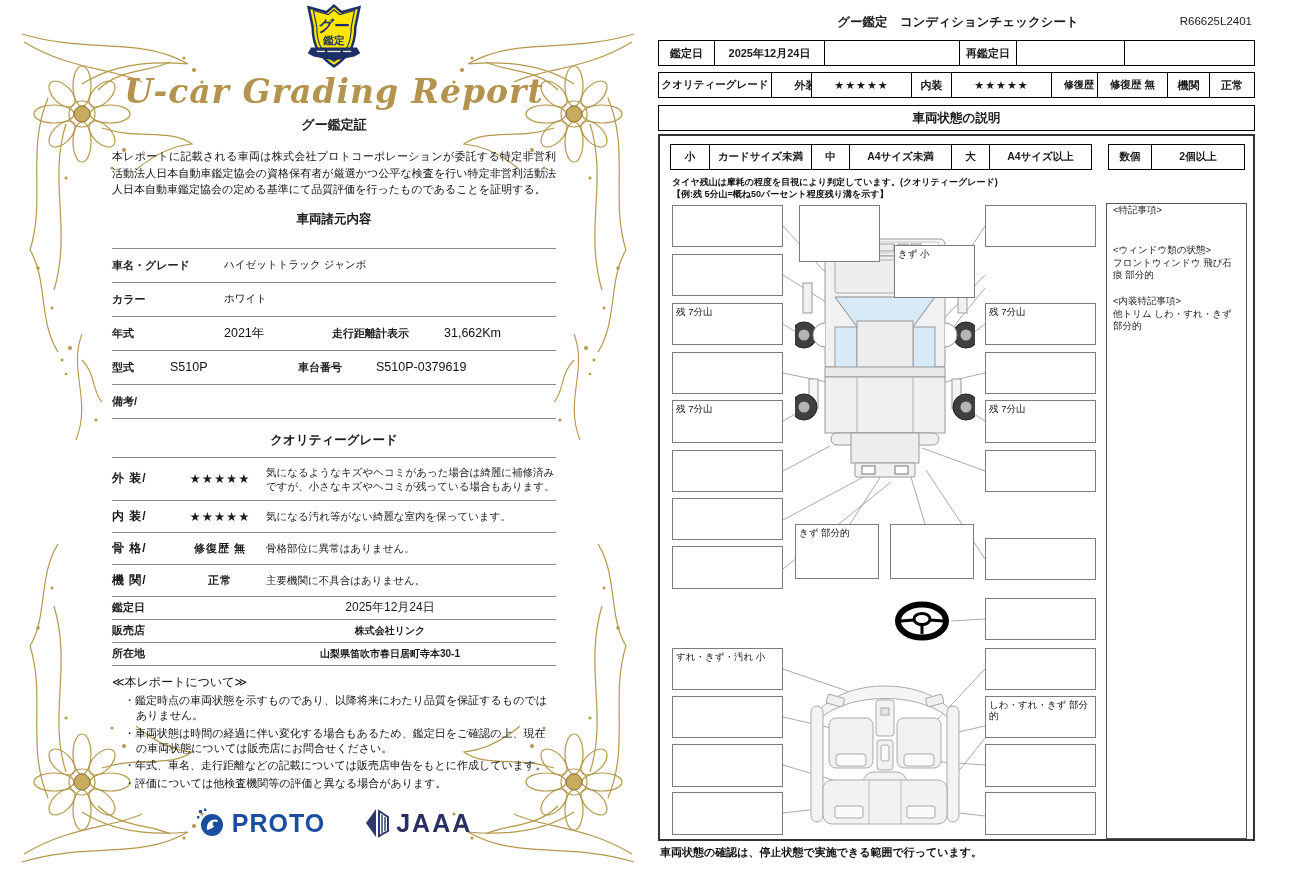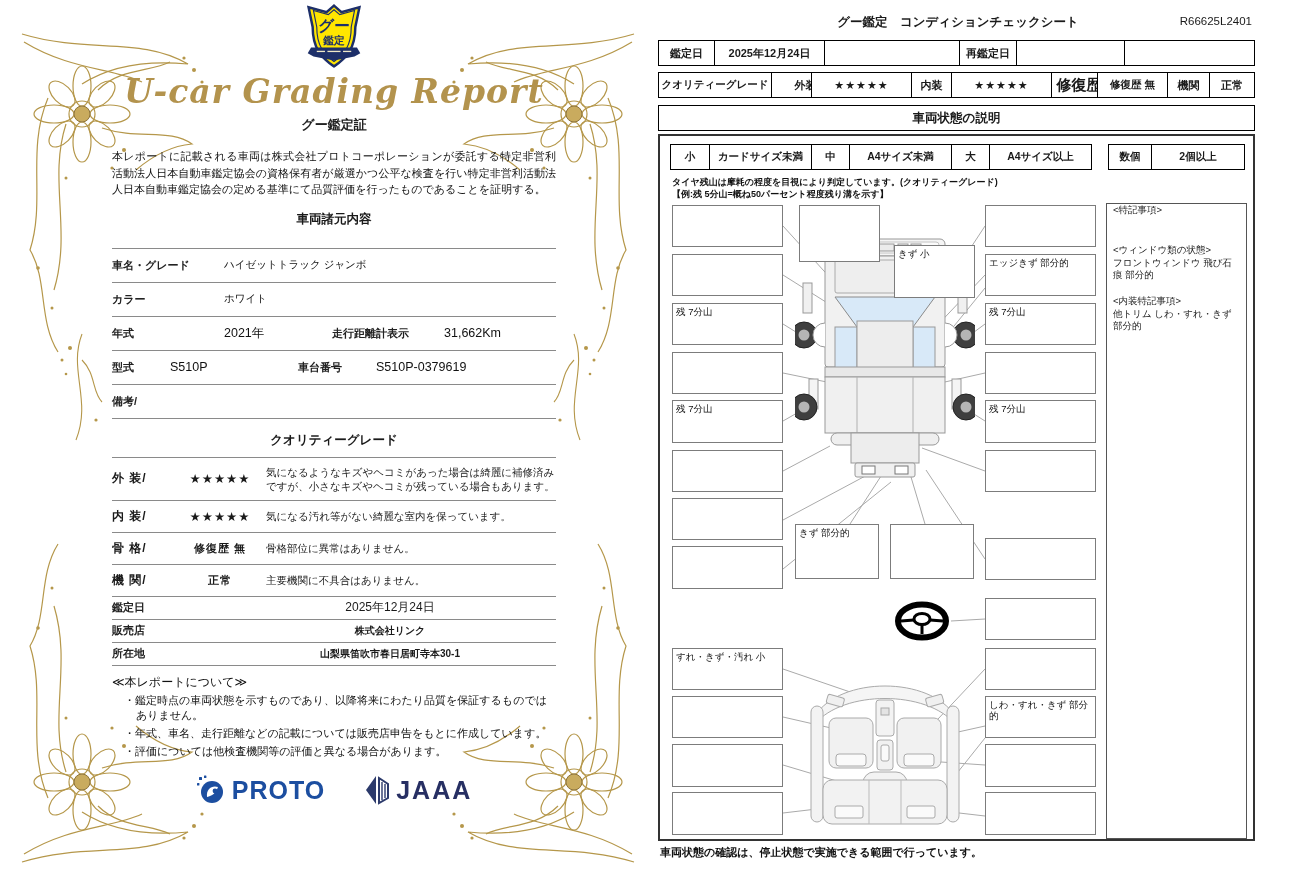--- a/index.html
+++ b/index.html
@@ -305,20 +305,21 @@
       </div>
       <div class="irow last">
         <div class="slabel w110">所在地</div>
         <div class="ival small">山梨県笛吹市春日居町寺本30-1</div>
       </div>
     </div>
 
     <div class="about">
       <div class="about-title">≪本レポートについて≫</div>
       <div class="about-item">・鑑定時点の車両状態を示すものであり、以降将来にわたり品質を保証するものではありません。</div>
+      <div class="about-item">・車両状態は時間の経過に伴い変化する場合もあるため、鑑定日をご確認の上、現在の車両状態については販売店にお問合せください。</div>
       <div class="about-item">・年式、車名、走行距離などの記載については販売店申告をもとに作成しています。</div>
       <div class="about-item">・評価については他検査機関等の評価と異なる場合があります。</div>
     </div>
 
     <div class="brand-row">
       <div class="brand">
         <svg width="30" height="30" viewBox="0 0 30 30">
           <circle cx="16" cy="17" r="11" fill="#1c4ea0"></circle>
           <path d="M11,22 C10,14 16,10 22,12 C20,18 16,21 11,22 Z" fill="#ffffff"></path>
           <circle cx="19" cy="16" r="2.4" fill="#1c4ea0"></circle>
@@ -356,21 +357,21 @@
     <div class="tcell" style="width:108px;"></div>
     <div class="tcell" style="flex:1;"></div>
   </div>
 
   <div class="trow" style="top:72px;height:26px;">
     <div class="tcell" style="width:112px;font-size:10.5px;">クオリティーグレード</div>
     <div class="tcell" style="width:40px;padding-left:28px;">外装</div>
     <div class="tcell" style="width:100px;letter-spacing:1px;">★★★★★</div>
     <div class="tcell" style="width:40px;">内装</div>
     <div class="tcell" style="width:100px;letter-spacing:1px;">★★★★★</div>
-    <div class="tcell" style="width:46px;font-size:15px;padding-left:9px;">修復歴</div>
+    <div class="tcell" style="width:46px;font-size:10px;padding-left:9px;">修復歴</div>
     <div class="tcell" style="width:70px;font-size:10.5px;">修復歴 無</div>
     <div class="tcell" style="width:42px;">機関</div>
     <div class="tcell" style="flex:1;">正常</div>
   </div>
 
   <div class="section-box">車両状態の説明</div>
 
   <div class="bigbox">
 
     <div class="legend" style="left:10px;top:8px;">
@@ -518,21 +519,20 @@
     <div class="abox" style="left:12px;top:410px;width:111px;height:43px;"></div>
     <div class="abox" style="left:12px;top:512px;width:111px;height:42px;">すれ・きず・汚れ 小</div>
     <div class="abox" style="left:12px;top:560px;width:111px;height:42px;"></div>
     <div class="abox" style="left:12px;top:608px;width:111px;height:43px;"></div>
     <div class="abox" style="left:12px;top:656px;width:111px;height:43px;"></div>
 
     <div class="abox" style="left:139px;top:69px;width:81px;height:57px;"></div>
     <div class="abox" style="left:234px;top:69px;width:81px;height:53px;margin-top:40px;">きず 小</div>
 
     <div class="abox" style="left:325px;top:69px;width:111px;height:42px;"></div>
-    <div class="abox" style="left:325px;top:118px;width:111px;height:42px;">エッジきず 部分的</div>
     <div class="abox" style="left:325px;top:167px;width:111px;height:42px;">残 7分山</div>
     <div class="abox" style="left:325px;top:216px;width:111px;height:42px;"></div>
     <div class="abox" style="left:325px;top:264px;width:111px;height:43px;">残 7分山</div>
     <div class="abox" style="left:325px;top:314px;width:111px;height:42px;"></div>
     <div class="abox" style="left:325px;top:402px;width:111px;height:42px;"></div>
     <div class="abox" style="left:325px;top:462px;width:111px;height:42px;"></div>
     <div class="abox" style="left:325px;top:512px;width:111px;height:42px;"></div>
     <div class="abox" style="left:325px;top:560px;width:111px;height:42px;">しわ・すれ・きず 部分的</div>
     <div class="abox" style="left:325px;top:608px;width:111px;height:43px;"></div>
     <div class="abox" style="left:325px;top:656px;width:111px;height:43px;"></div>

